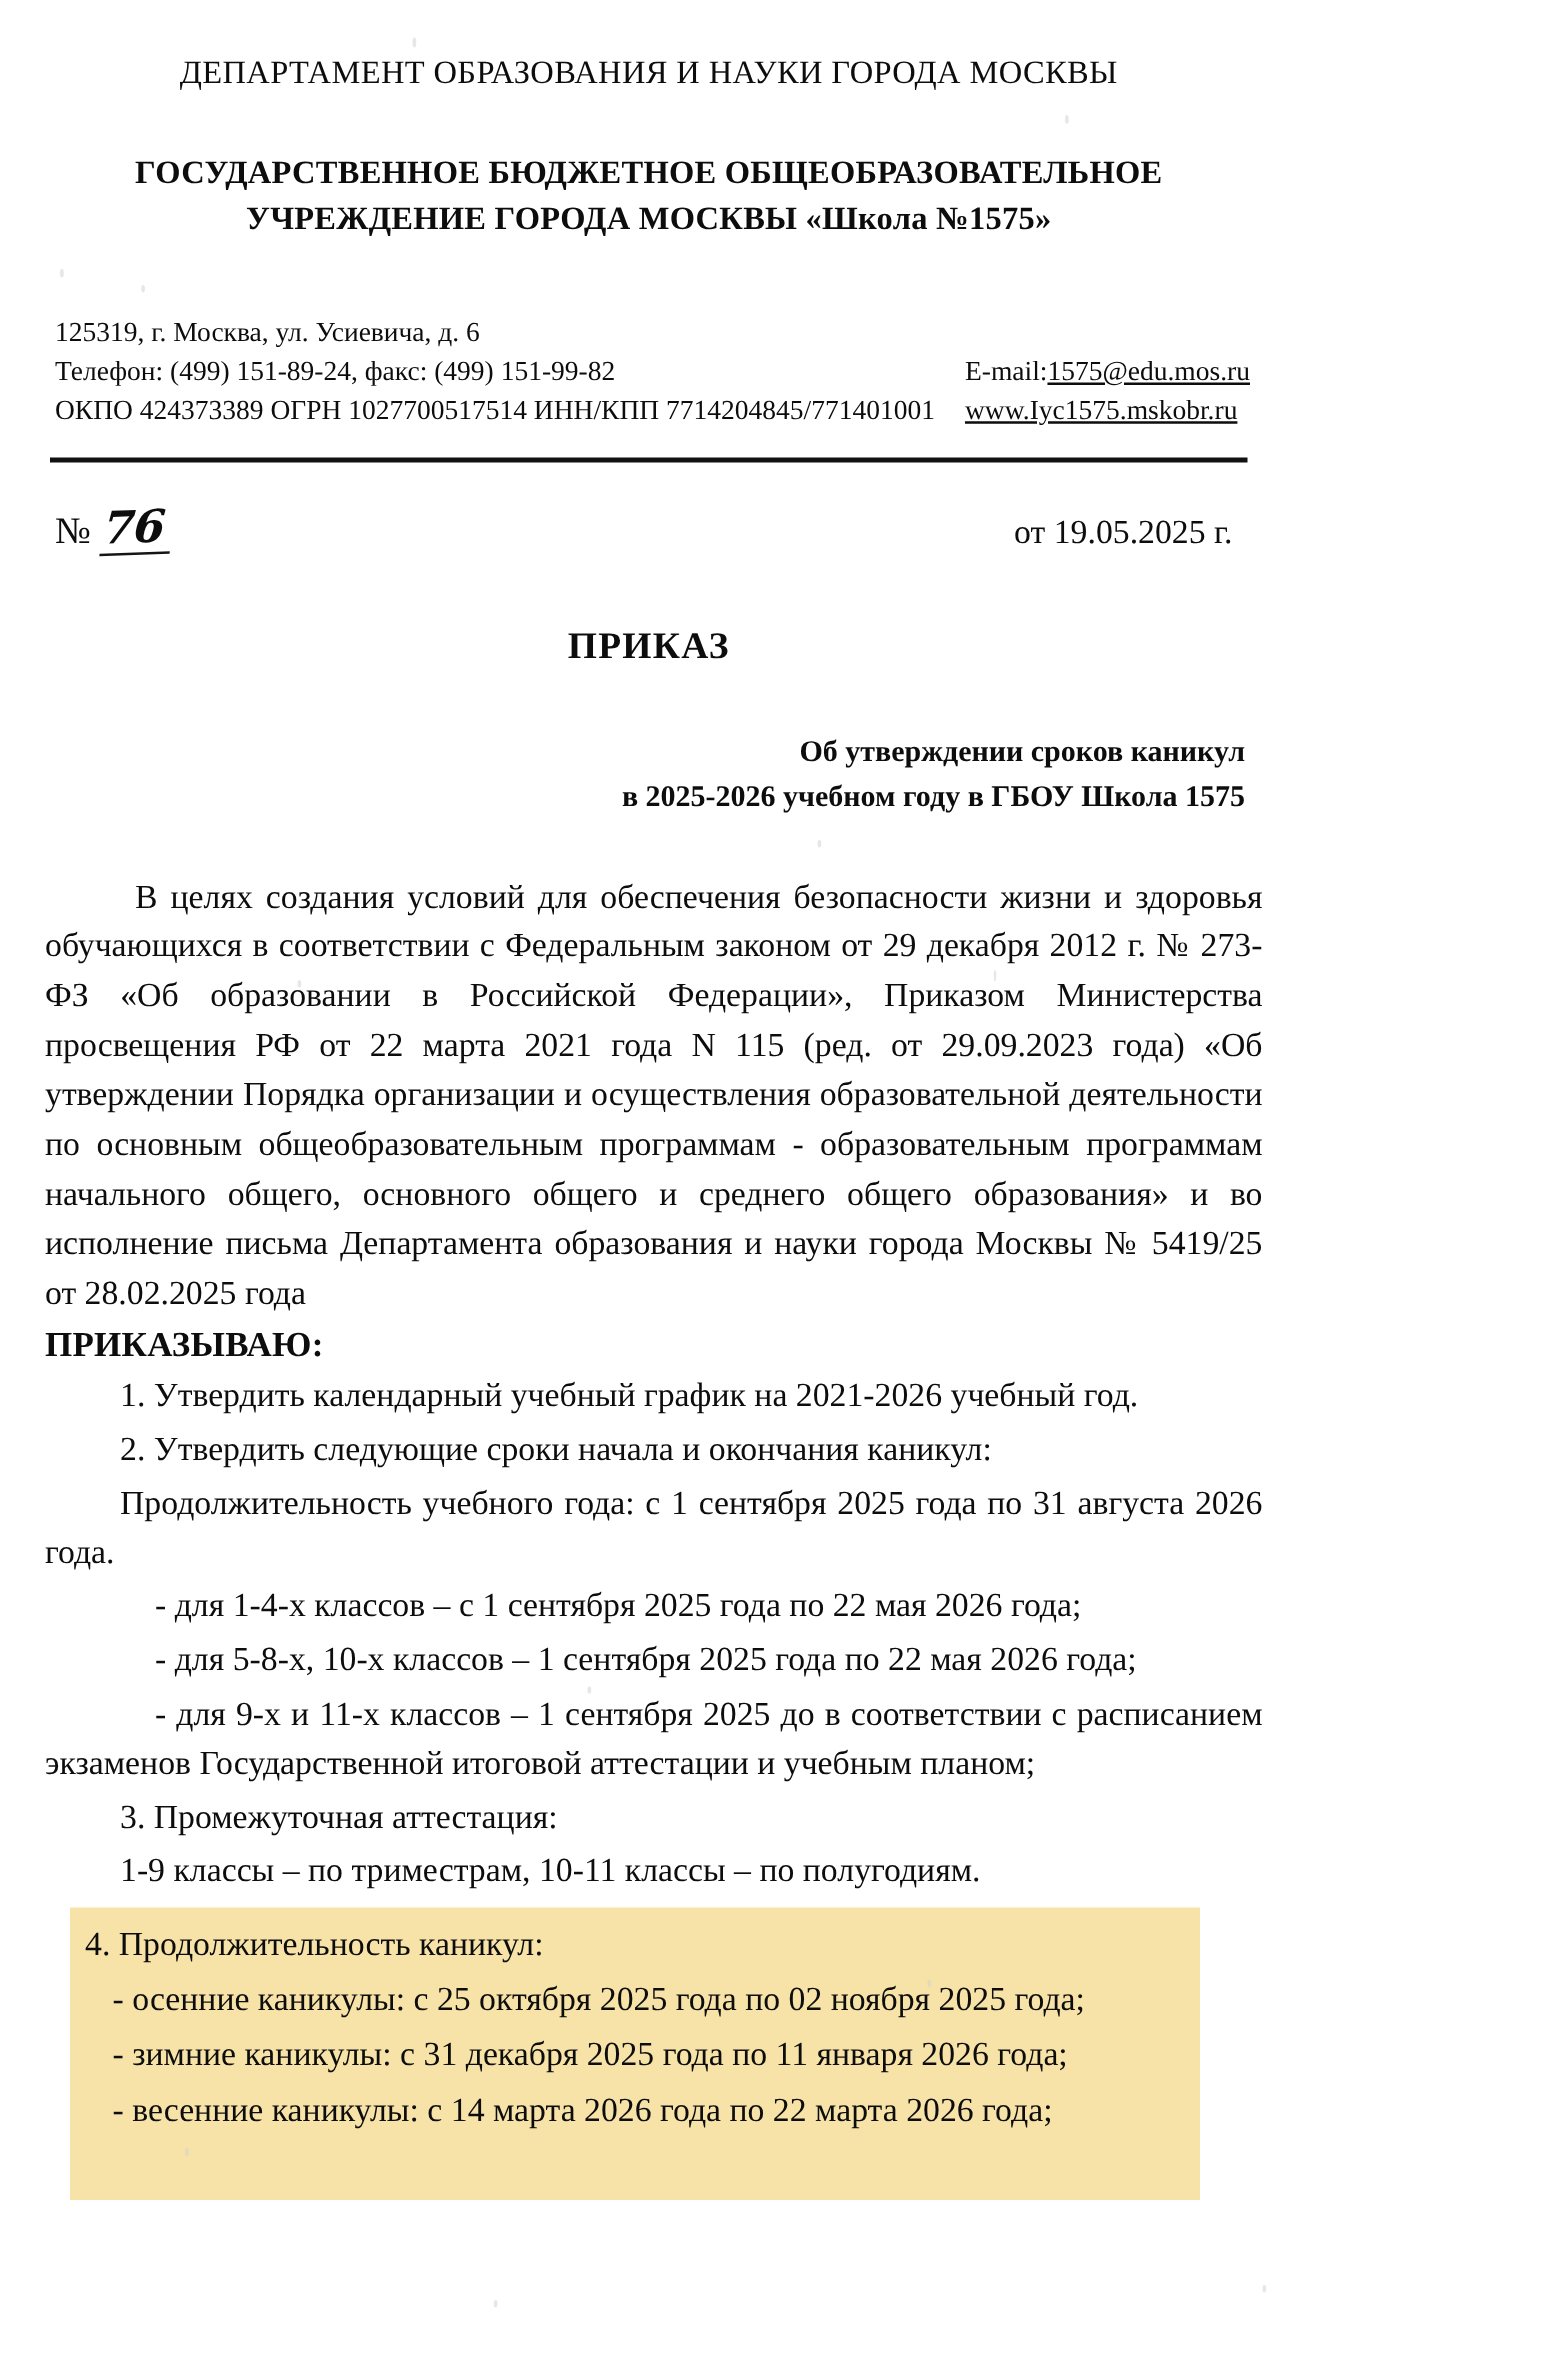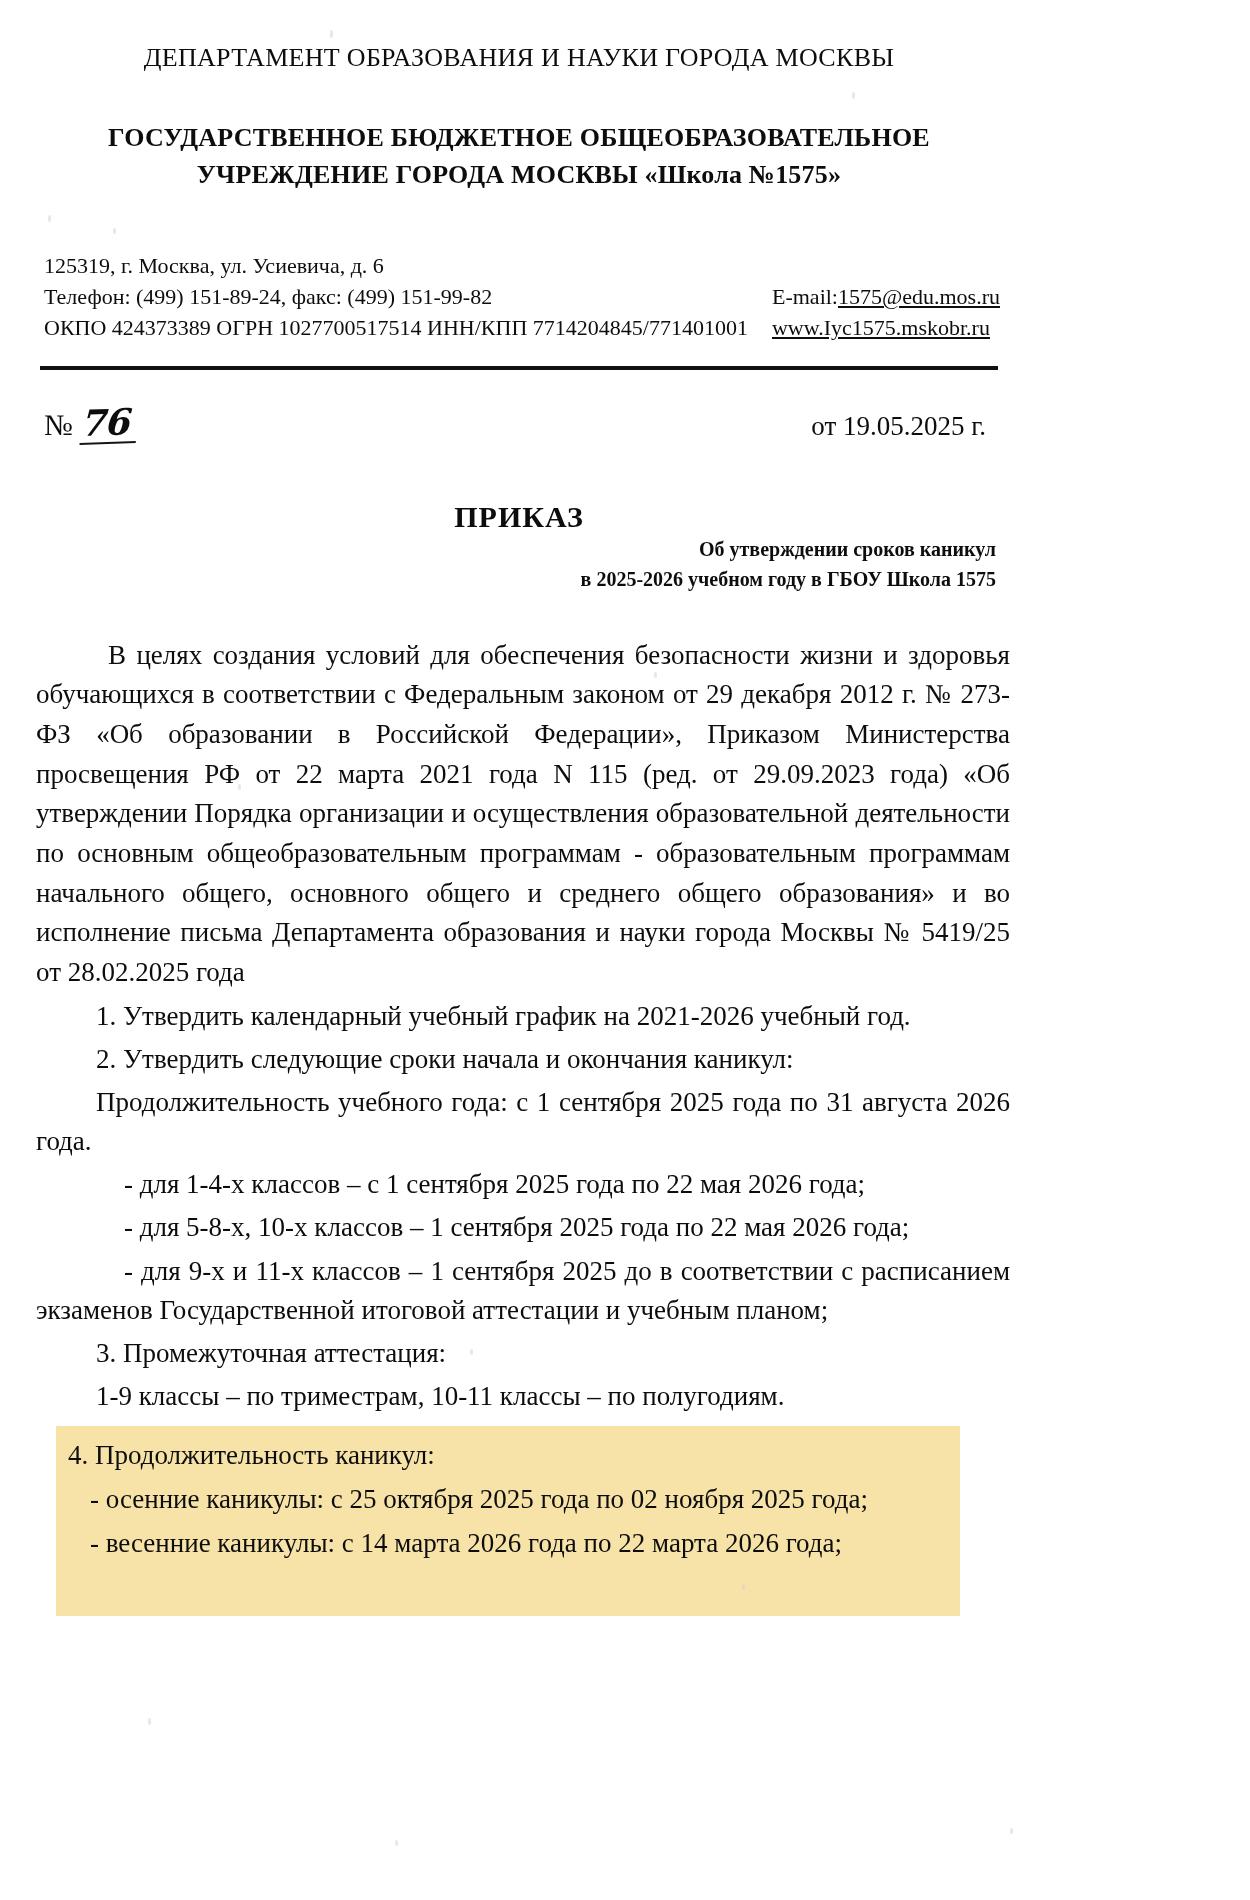--- a/index.html
+++ b/index.html
@@ -119,23 +119,24 @@
 
   
   .order-title {
     margin-top: 56px;
     text-align: center;
     font-size: 30px;
     font-weight: 700;
     letter-spacing: 1px;
   }
   .subject {
+    margin-top: 50px;
     padding-right: 42px;
     text-align: right;
-    font-size: 20px;
+    font-size: 24px;
     font-weight: 700;
     line-height: 1.5;
   }
   .subject .s-line { display: block; }
 
   
   .body-text {
     margin-top: 42px;
     padding: 0 28px 0 36px;
     font-size: 27px;
@@ -255,35 +256,37 @@
 
   <div class="subject">
     <span class="s-line">Об утверждении сроков каникул</span>
     <span class="s-line">в 2025-2026 учебном году в ГБОУ Школа 1575</span>
   </div>
 
   <div class="body-text">
     <div class="para-justify">В целях создания условий для обеспечения безопасности жизни и здоровья обучающихся в соответствии с Федеральным законом от 29 декабря 2012 г. № 273-ФЗ «Об образовании в Российской Федерации», Приказом Министерства просвещения РФ от 22 марта 2021 года N 115 (ред. от 29.09.2023 года) «Об утверждении Порядка организации и осуществления образовательной деятельности по основным общеобразовательным программам - образовательным программам начального общего, основного общего и среднего общего образования» и во исполнение письма Департамента образования и науки города Москвы № 5419/25 от 28.02.2025 года</div>
   </div>
 
+  <div class="order-verb">ПРИКАЗЫВАЮ:</div>
 
   <div class="items">
     <span class="item-line">1. Утвердить календарный учебный график на 2021-2026 учебный год.</span>
     <span class="item-line">2. Утвердить следующие сроки начала и окончания каникул:</span>
     <span class="item-wrap">Продолжительность учебного года: с 1 сентября 2025 года по 31 августа 2026 года.</span>
     <span class="item-dash">- для 1-4-х классов – с 1 сентября 2025 года по 22 мая 2026 года;</span>
     <span class="item-dash">- для 5-8-х, 10-х классов – 1 сентября 2025 года по 22 мая 2026 года;</span>
     <span class="item-dash-wrap">- для 9-х и 11-х классов – 1 сентября 2025 до в соответствии с расписанием экзаменов Государственной итоговой аттестации и учебным планом;</span>
     <span class="item-line">3. Промежуточная аттестация:</span>
     <span class="item-line">1-9 классы – по триместрам, 10-11 классы – по полугодиям.</span>
   </div>
 
   <div class="highlight-block" style="background: rgb(247, 227, 168);">
     <span class="hl-line">4. Продолжительность каникул:</span>
     <span class="hl-sub">- осенние каникулы: с 25 октября 2025 года по 02 ноября 2025 года;</span>
+    <span class="hl-sub">- зимние каникулы: с 31 декабря 2025 года по 11 января 2026 года;</span>
     <span class="hl-sub">- весенние каникулы: с 14 марта 2026 года по 22 марта 2026 года;</span>
   </div>
 
   <span class="speck" style="left:330px;top:30px;width:3px;height:8px;"></span>
   <span class="speck" style="left:852px;top:92px;width:3px;height:7px;"></span>
   <span class="speck" style="left:48px;top:215px;width:3px;height:7px;"></span>
   <span class="speck" style="left:113px;top:228px;width:3px;height:6px;"></span>
   <span class="speck" style="left:654px;top:672px;width:3px;height:6px;"></span>
   <span class="speck" style="left:238px;top:784px;width:3px;height:6px;"></span>
   <span class="speck" style="left:795px;top:776px;width:2px;height:9px;"></span>

